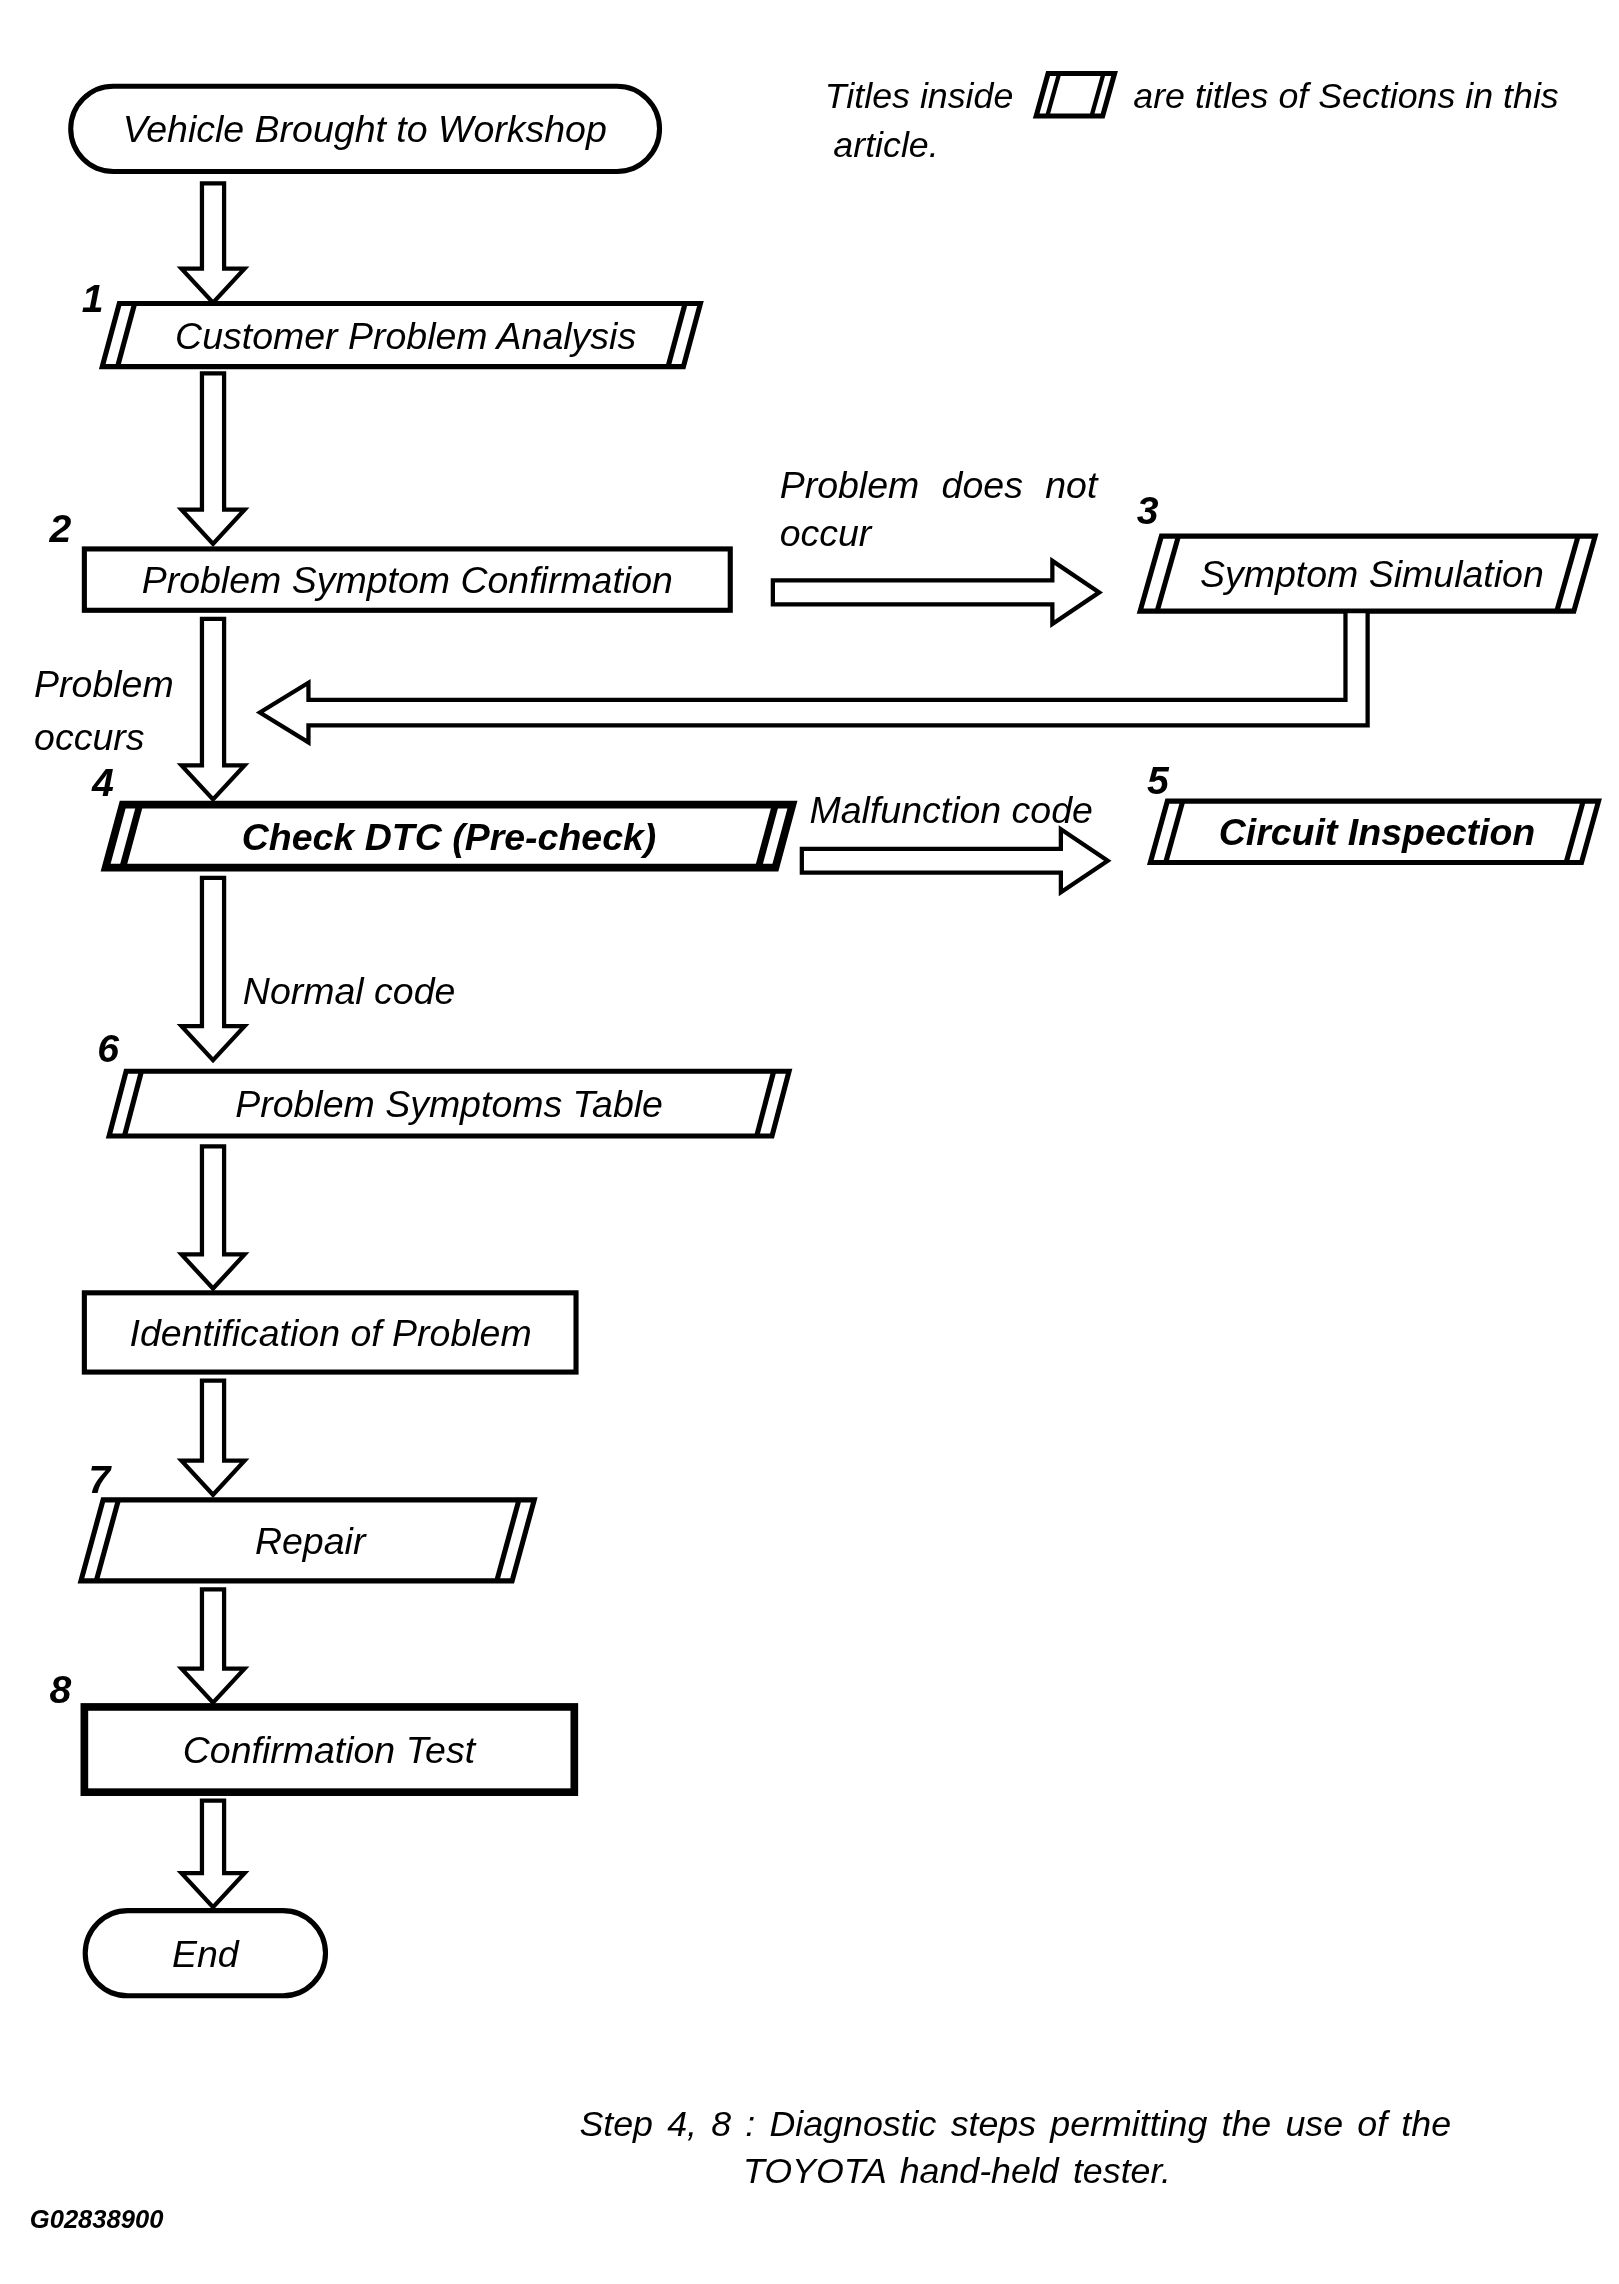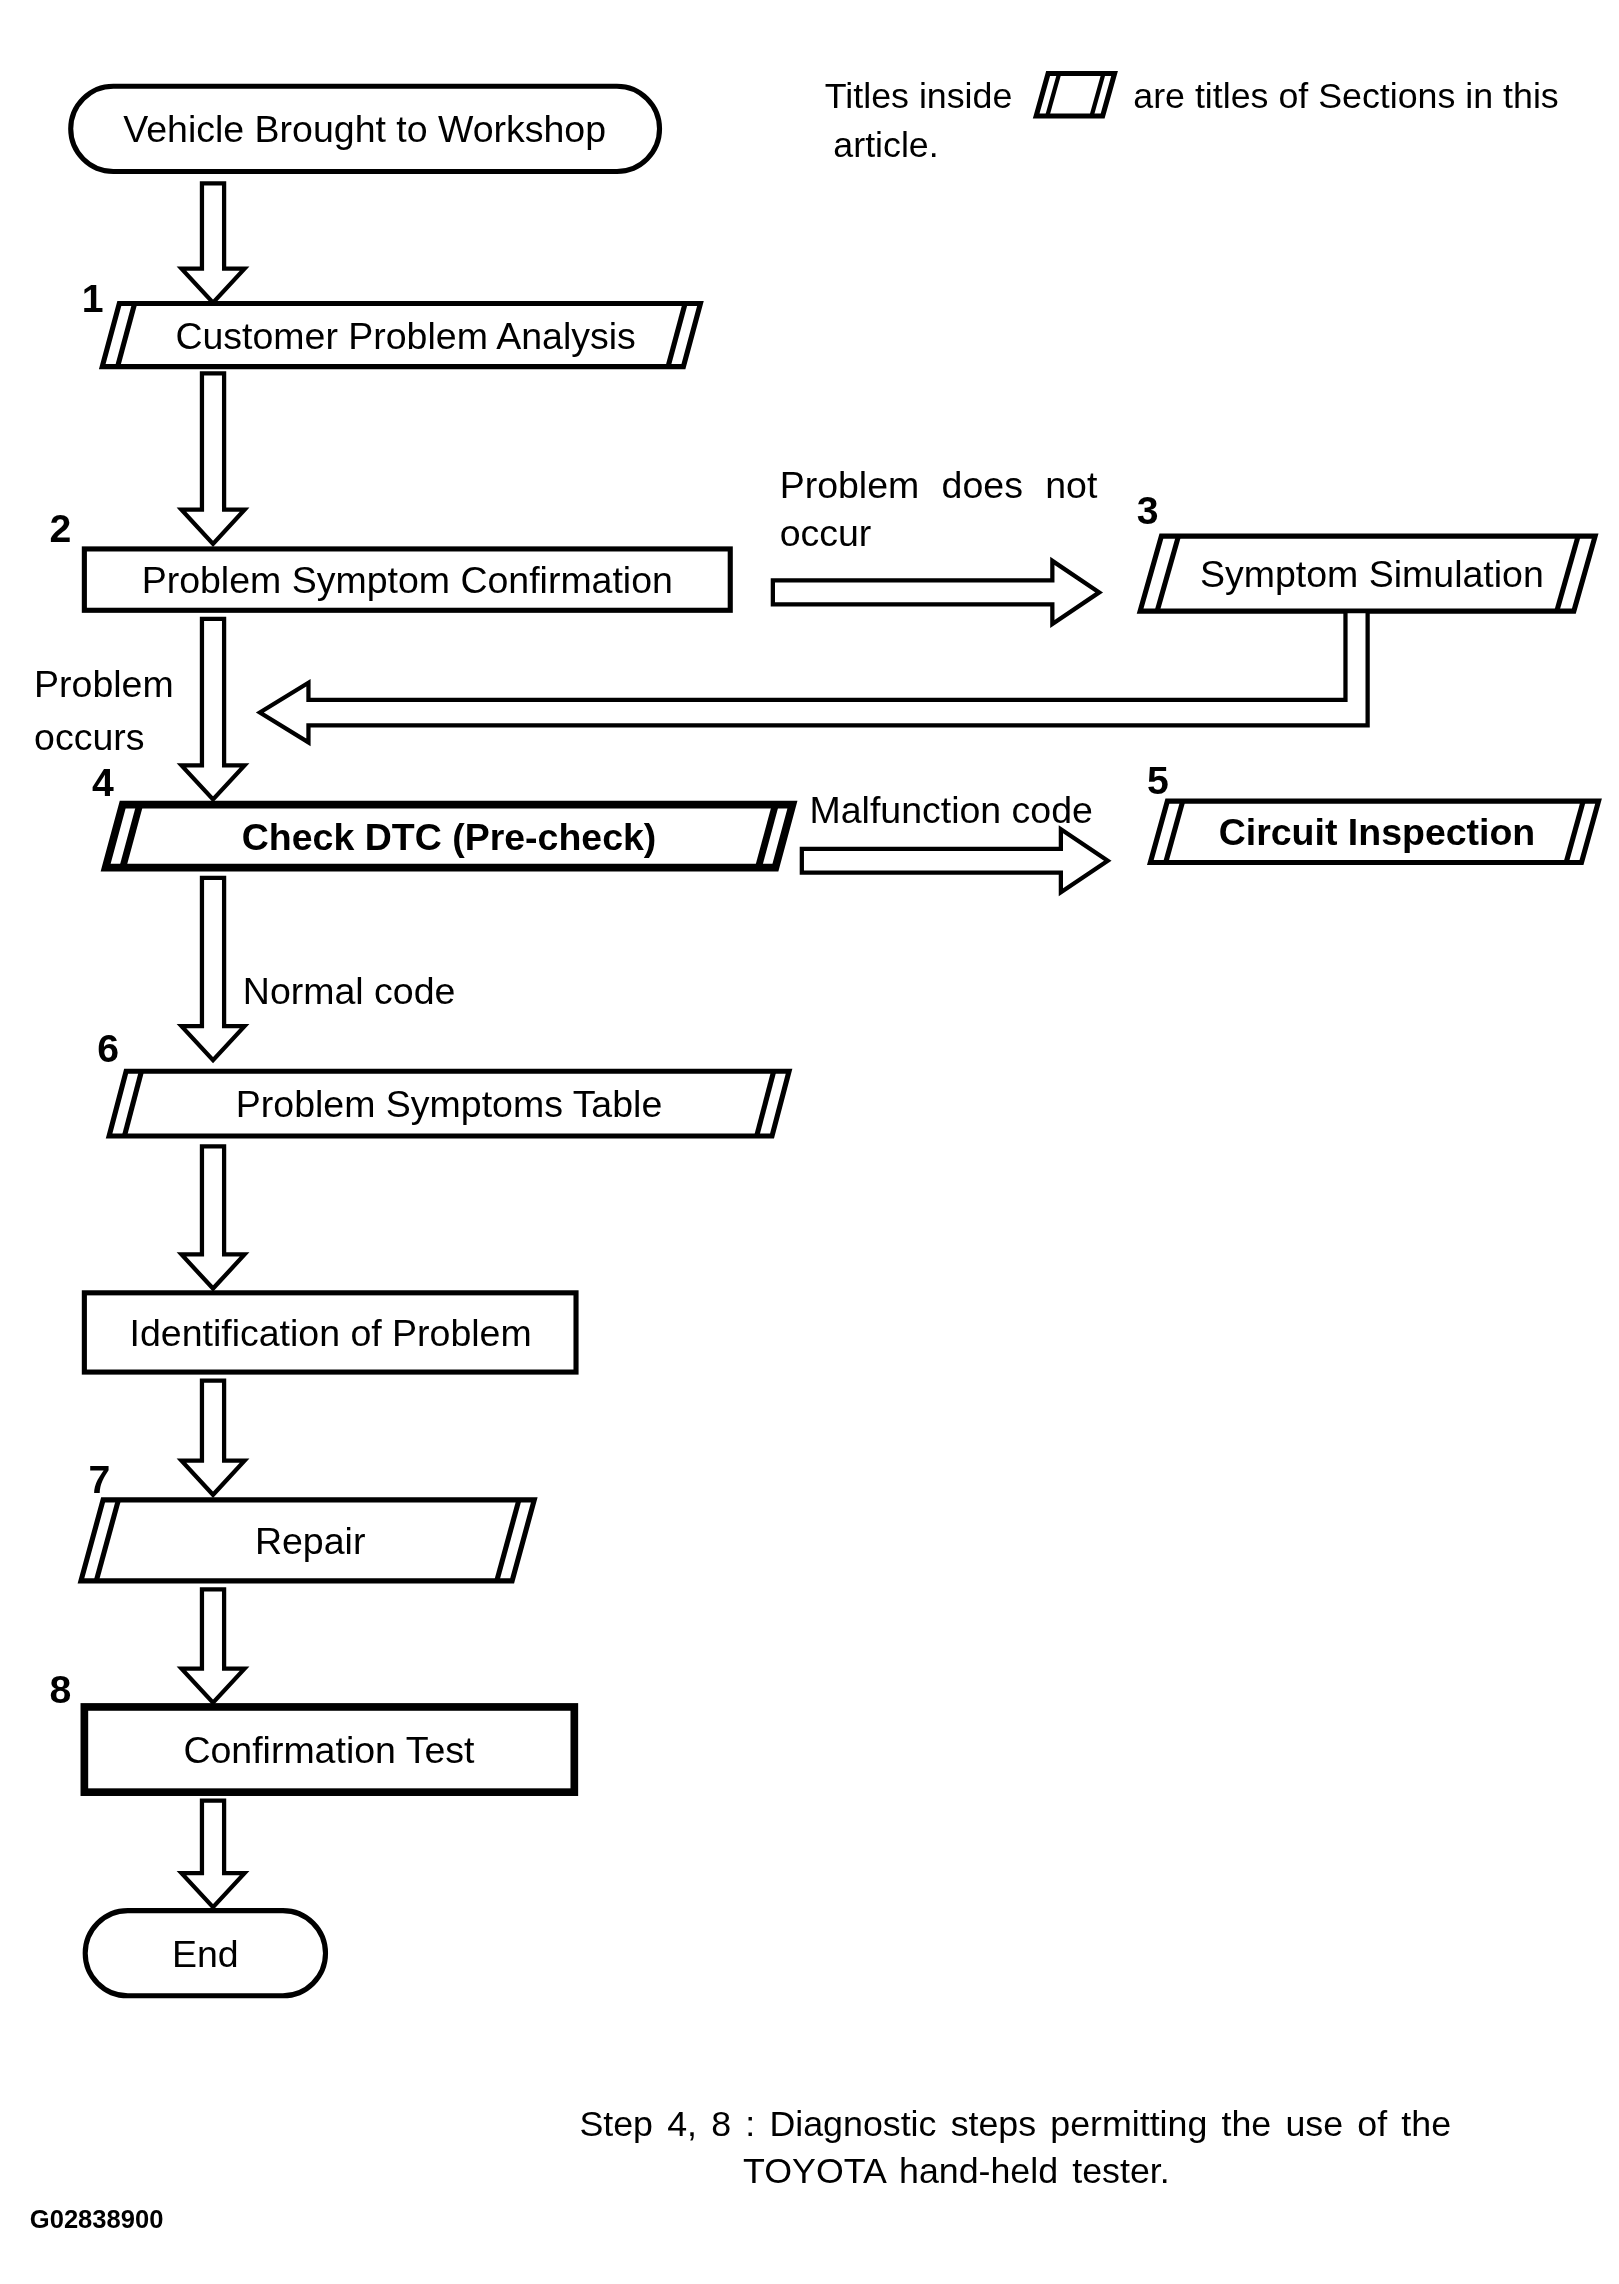--- a/index.html
+++ b/index.html
@@ -6,20 +6,21 @@
     margin: 0;
     padding: 0;
     background: #ffffff;
   }
   #page {
     position: relative;
     width: 1619px;
     height: 2284px;
     background: #ffffff;
     font-family: "Liberation Sans", sans-serif;
+    font-style: italic;
   }
   svg { display: block; }
   .shape {
     fill: #ffffff;
     stroke: #000000;
     stroke-width: 6;
   }
   .shape-thick {
     fill: #ffffff;
     stroke: #000000;

